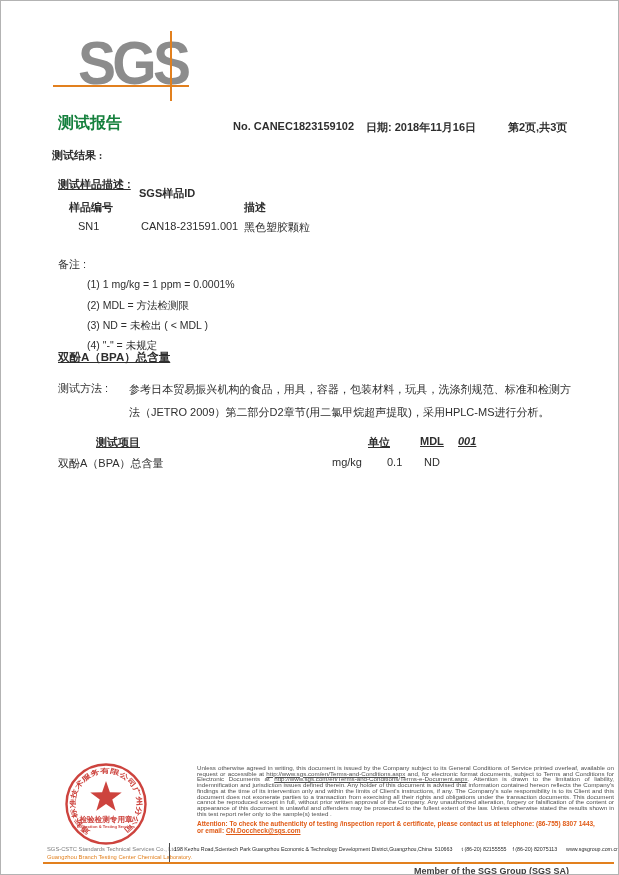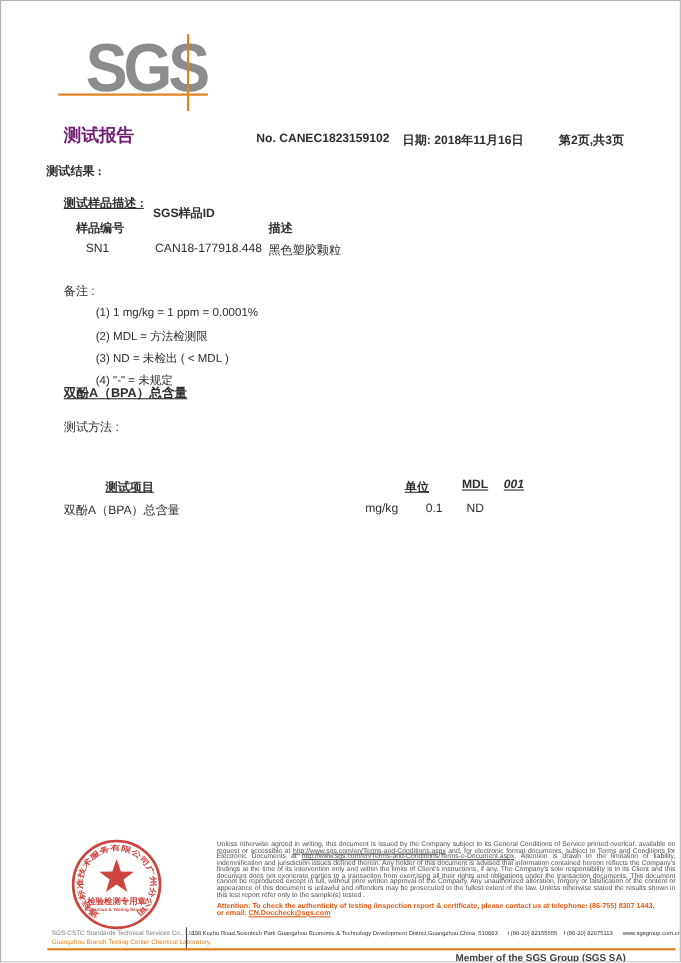--- a/index.html
+++ b/index.html
@@ -8,21 +8,21 @@
     border:1px solid #b3b3b3;box-sizing:border-box;overflow:hidden;
     font-family:"Liberation Sans","DejaVu Sans",sans-serif;color:#2e2e2e;
   }
   .abs{position:absolute;}
   
   .logo-text{left:77px;top:38px;font-size:62px;line-height:48px;font-weight:bold;
     color:var(--logo-gray);letter-spacing:-4px;transform:scaleX(.92);transform-origin:left top;}
   .logo-hline{left:52px;top:84px;width:136px;height:2px;background:var(--accent-orange);}
   .logo-vline{left:169px;top:30px;width:2px;height:70px;background:var(--accent-orange);}
   
-  .doc-title{left:57px;top:112px;font-size:16px;font-weight:bold;color:#701a75;}
+  .doc-title{left:57px;top:112px;font-size:16px;font-weight:bold;color:#15803d;}
   .report-no{left:222px;top:119px;font-size:11px;font-weight:bold;margin-left:10px;}
   .report-date{left:365px;top:119px;font-size:11px;font-weight:bold;}
   .page-info{left:507px;top:119px;font-size:11px;font-weight:bold;}
   .sec-label{font-size:11px;font-weight:bold;}
   .u-line{text-decoration:underline;}
   
   .cell{font-size:11px;}
   .cell.b{font-weight:bold;}
   
   .note-item{font-size:10.5px;}
@@ -64,38 +64,39 @@
 
   <div class="abs logo-text">SGS</div>
   <div class="abs logo-hline"></div>
   <div class="abs logo-vline"></div>
 
   <div class="abs doc-title">测试报告</div>
   <div class="abs report-no">No. CANEC1823159102</div>
   <div class="abs report-date">日期: 2018年11月16日</div>
   <div class="abs page-info">第2页,共3页</div>
 
-  <div class="abs sec-label" style="left:41px;top:147px;font-family:Liberation Serif, serif;">测试结果 :</div>
+  <div class="abs sec-label" style="left:51px;top:147px;font-family:Liberation Serif, serif;">测试结果 :</div>
   <div class="abs sec-label u-line" style="left:57px;top:176px;">测试样品描述 :</div>
 
   <div class="abs cell b" style="left:68px;top:199px;">样品编号</div>
   <div class="abs cell b" style="left:138px;top:185px;">SGS样品ID</div>
   <div class="abs cell b" style="left:243px;top:199px;">描述</div>
   <div class="abs cell" style="left:77px;top:219px;">SN1</div>
-  <div class="abs cell" style="left:140px;top:219px;">CAN18-177918.448</div>
+  <div class="abs cell" style="left:140px;top:219px;">CAN18-231591.001</div>
   <div class="abs cell" style="left:243px;top:219px;">黑色塑胶颗粒</div>
 
   <div class="abs cell" style="left:57px;top:256px;">备注 :</div>
   <div class="abs note-item" style="left:86px;top:277px;">(1) 1 mg/kg = 1 ppm = 0.0001%</div>
   <div class="abs note-item" style="left:86px;top:298px;">(2) MDL = 方法检测限</div>
   <div class="abs note-item" style="left:86px;top:318px;">(3) ND = 未检出 ( &lt; MDL )</div>
   <div class="abs note-item" style="left:86px;top:338px;">(4) "-" = 未规定</div>
 
   <div class="abs bpa-heading">双酚A（BPA）总含量</div>
   <div class="abs method-label">测试方法 :</div>
+  <div class="abs method-text">参考日本贸易振兴机构的食品，用具，容器，包装材料，玩具，洗涤剂规范、标准和检测方法（JETRO 2009）第二部分D2章节(用二氯甲烷超声提取)，采用HPLC-MS进行分析。</div>
 
   <div class="abs rt-h" style="left:59px;top:434px;">测试项目</div>
   <div class="abs rt-h" style="left:331px;top:434px;">单位</div>
   <div class="abs rt-h" style="left:383px;top:434px;">MDL</div>
   <div class="abs rt-h it" style="left:421px;top:434px;">001</div>
   <div class="abs rt-c" style="left:57px;top:455px;">双酚A（BPA）总含量</div>
   <div class="abs rt-c" style="left:331px;top:455px;">mg/kg</div>
   <div class="abs rt-c" style="left:386px;top:455px;">0.1</div>
   <div class="abs rt-c" style="left:423px;top:455px;">ND</div>
 

